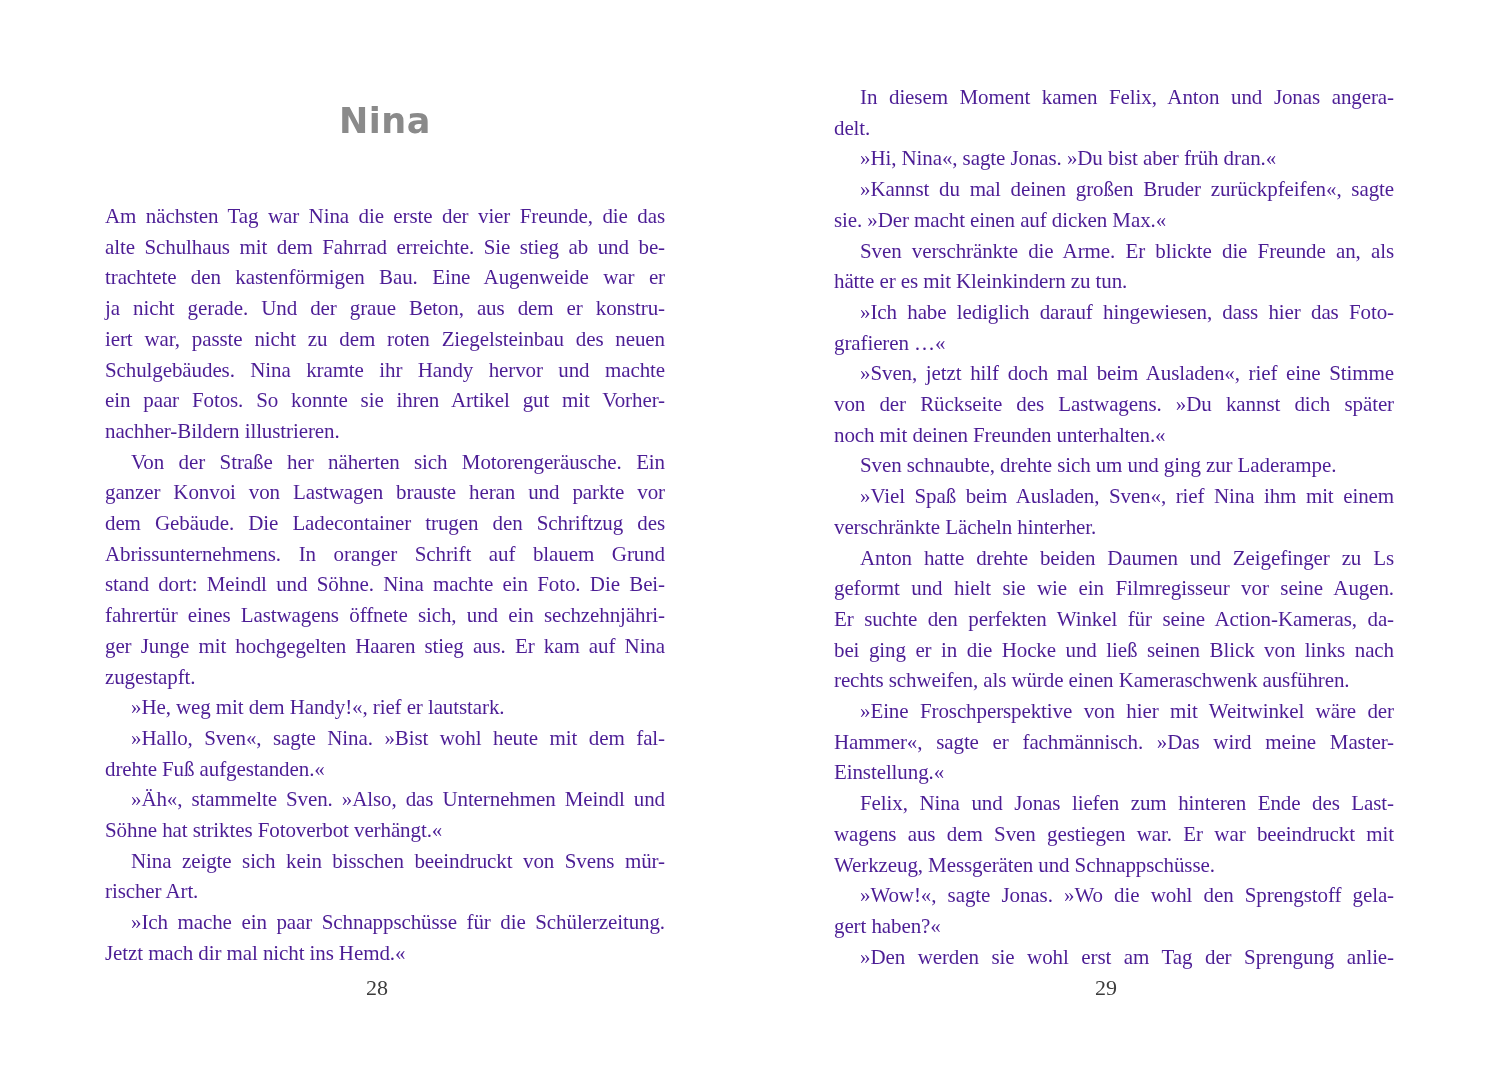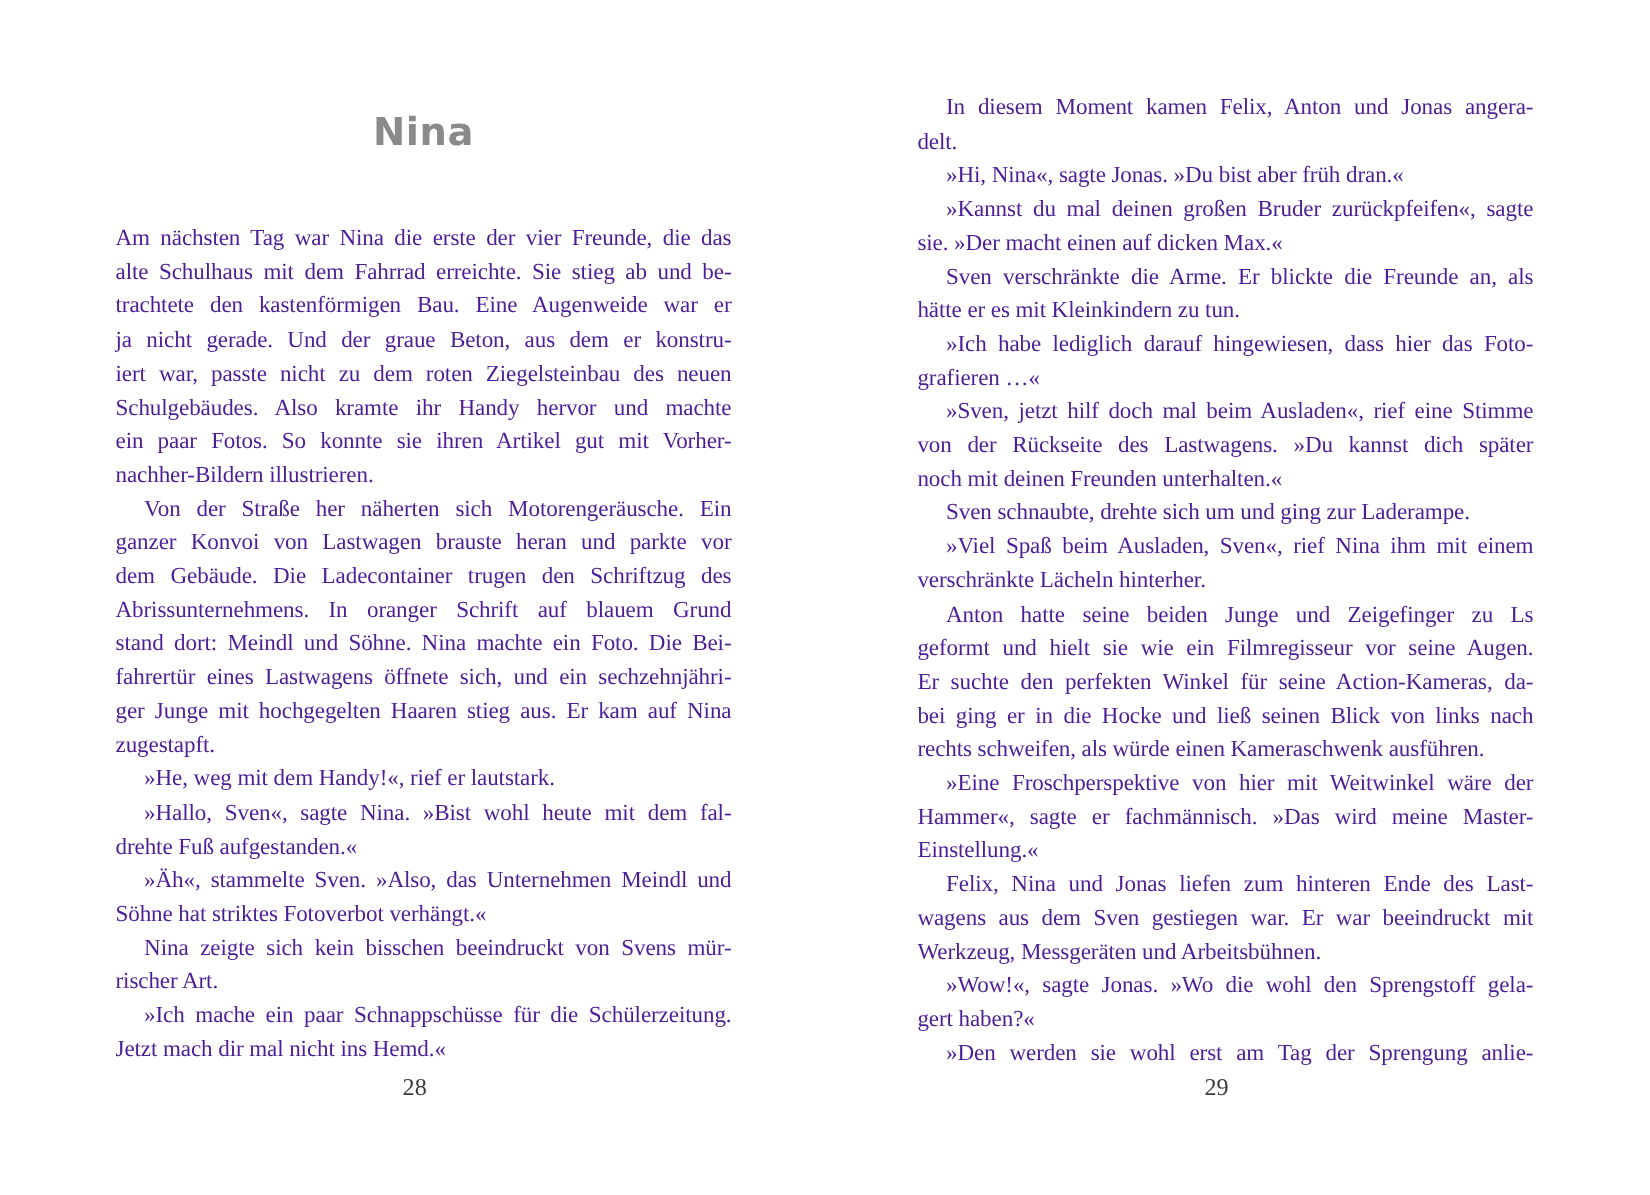--- a/index.html
+++ b/index.html
@@ -58,21 +58,21 @@
   <section class="col col-left">
     <h1 class="chapter-title">Nina</h1>
 
     <div class="text">
       <p class="para">
         <span class="l j">Am nächsten Tag war Nina die erste der vier Freunde, die das</span>
         <span class="l j">alte Schulhaus mit dem Fahrrad erreichte. Sie stieg ab und be-</span>
         <span class="l j">trachtete den kastenförmigen Bau. Eine Augenweide war er</span>
         <span class="l j">ja nicht gerade. Und der graue Beton, aus dem er konstru-</span>
         <span class="l j">iert war, passte nicht zu dem roten Ziegelsteinbau des neuen</span>
-        <span class="l j">Schulgebäudes. Also kramte ihr Handy hervor und machte</span>
+        <span class="l j">Schulgebäudes. Nina kramte ihr Handy hervor und machte</span>
         <span class="l j">ein paar Fotos. So konnte sie ihren Artikel gut mit Vorher-</span>
         <span class="l">nachher-Bildern illustrieren.</span>
       </p>
       <p class="para">
         <span class="l j i">Von der Straße her näherten sich Motorengeräusche. Ein</span>
         <span class="l j">ganzer Konvoi von Lastwagen brauste heran und parkte vor</span>
         <span class="l j">dem Gebäude. Die Ladecontainer trugen den Schriftzug des</span>
         <span class="l j">Abrissunternehmens. In oranger Schrift auf blauem Grund</span>
         <span class="l j">stand dort: Meindl und Söhne. Nina machte ein Foto. Die Bei-</span>
         <span class="l j">fahrertür eines Lastwagens öffnete sich, und ein sechzehnjähri-</span>
@@ -130,35 +130,35 @@
         <span class="l">noch mit deinen Freunden unterhalten.«</span>
       </p>
       <p class="para">
         <span class="l i">Sven schnaubte, drehte sich um und ging zur Laderampe.</span>
       </p>
       <p class="para">
         <span class="l j i">»Viel Spaß beim Ausladen, Sven«, rief Nina ihm mit einem</span>
         <span class="l">verschränkte Lächeln hinterher.</span>
       </p>
       <p class="para">
-        <span class="l j i">Anton hatte seine beiden Junge und Zeigefinger zu Ls</span>
+        <span class="l j i">Anton hatte drehte beiden Daumen und Zeigefinger zu Ls</span>
         <span class="l j">geformt und hielt sie wie ein Filmregisseur vor seine Augen.</span>
         <span class="l j">Er suchte den perfekten Winkel für seine Action-Kameras, da-</span>
         <span class="l j">bei ging er in die Hocke und ließ seinen Blick von links nach</span>
         <span class="l">rechts schweifen, als würde einen Kameraschwenk ausführen.</span>
       </p>
       <p class="para">
         <span class="l j i">»Eine Froschperspektive von hier mit Weitwinkel wäre der</span>
         <span class="l j">Hammer«, sagte er fachmännisch. »Das wird meine Master-</span>
         <span class="l">Einstellung.«</span>
       </p>
       <p class="para">
         <span class="l j i">Felix, Nina und Jonas liefen zum hinteren Ende des Last-</span>
         <span class="l j">wagens aus dem Sven gestiegen war. Er war beeindruckt mit</span>
-        <span class="l">Werkzeug, Messgeräten und Arbeitsbühnen.</span>
+        <span class="l">Werkzeug, Messgeräten und Schnappschüsse.</span>
       </p>
       <p class="para">
         <span class="l j i">»Wow!«, sagte Jonas. »Wo die wohl den Sprengstoff gela-</span>
         <span class="l">gert haben?«</span>
       </p>
       <p class="para">
         <span class="l j i">»Den werden sie wohl erst am Tag der Sprengung anlie-</span>
       </p>
     </div>
 

